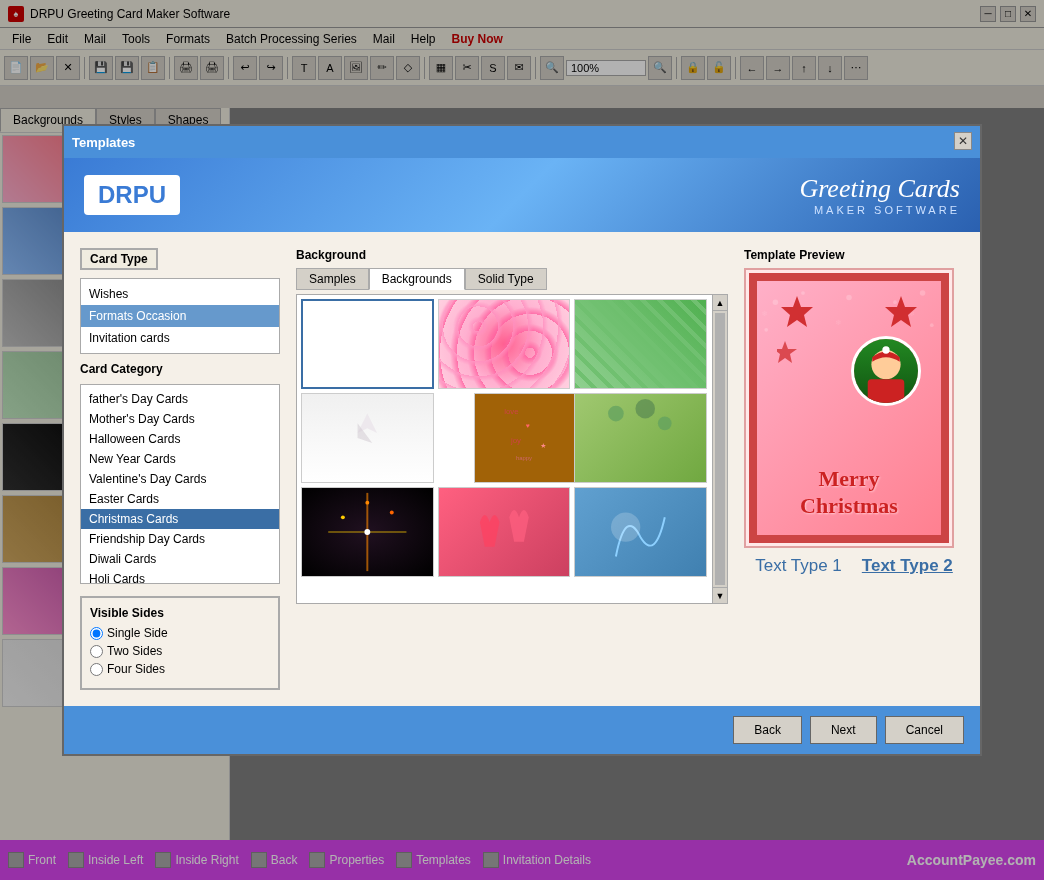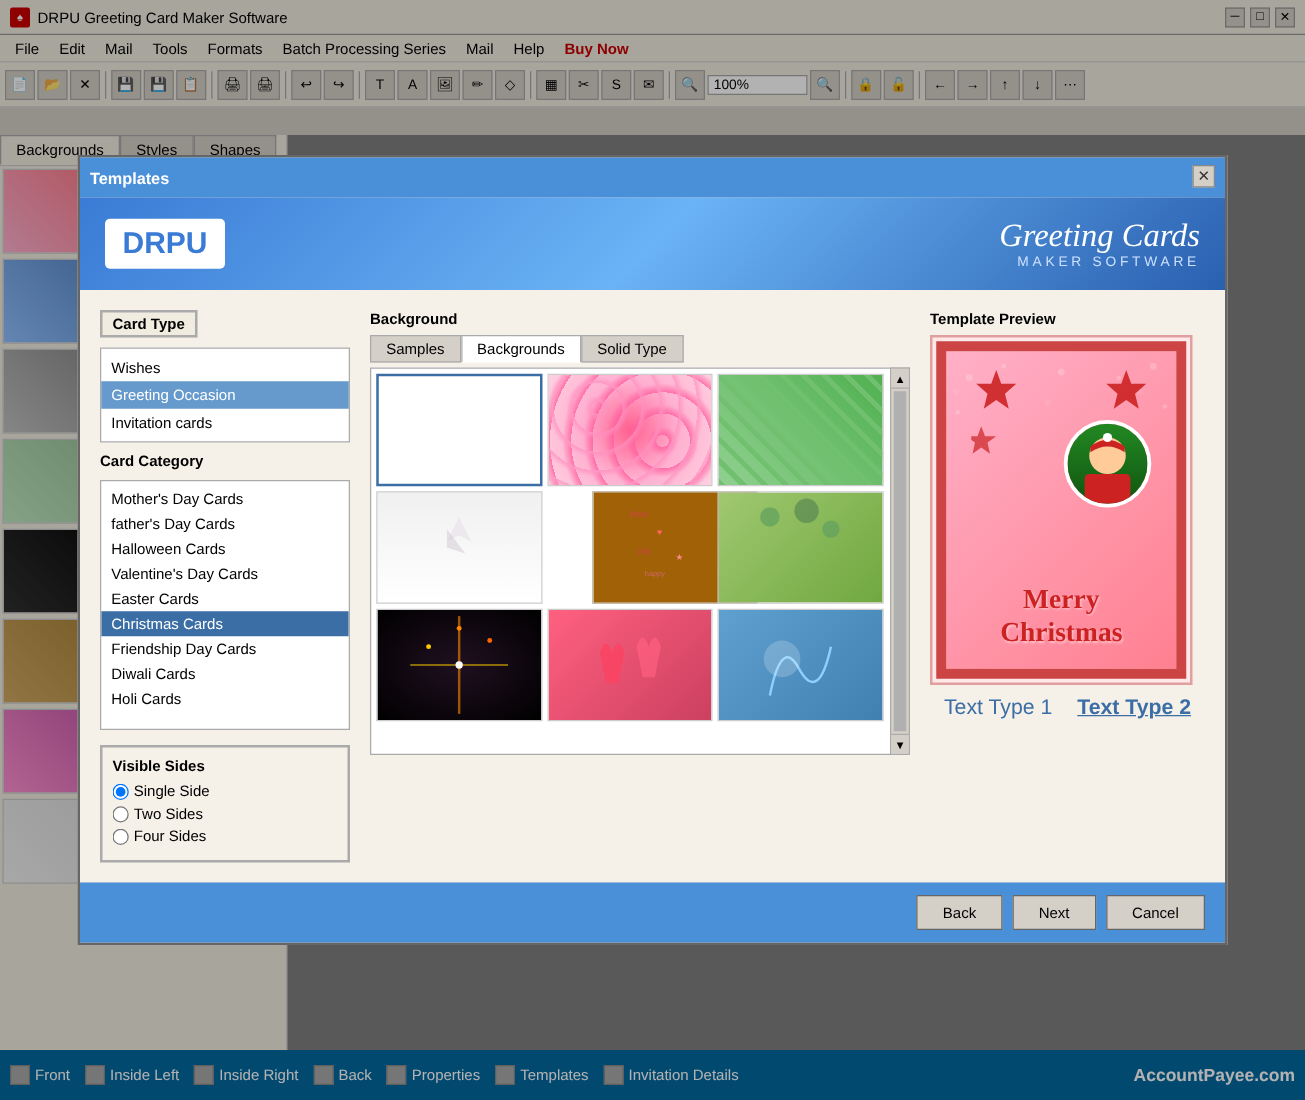--- a/index.html
+++ b/index.html
@@ -29,21 +29,21 @@
     .tab-btn { padding: 4px 12px; cursor: pointer; background: #d4d0c8; border: 1px solid #aaa; border-bottom: none; font-size: 12px; }
     .tab-btn.active { background: #f0ece0; border-bottom: 1px solid #f0ece0; }
     .thumb { width: 68px; height: 68px; border: 1px solid #ccc; margin: 2px; background: #ddd; overflow: hidden; display: flex; align-items: center; justify-content: center; cursor: pointer; }
     .thumb-scroll { overflow-y: auto; height: calc(100% - 28px); }
     .thumb-row { display: flex; }
 
     
     .canvas-area { position: absolute; left: 230px; top: 108px; right: 0; bottom: 40px; background: #808080; overflow: hidden; }
 
     
-    .status-bar { position: absolute; bottom: 0; left: 0; right: 0; height: 40px; background: #0369a1; display: flex; align-items: center; padding: 0 8px; gap: 12px; }
+    .status-bar { position: absolute; bottom: 0; left: 0; right: 0; height: 40px; background: #d946ef; display: flex; align-items: center; padding: 0 8px; gap: 12px; }
     .status-item { display: flex; align-items: center; gap: 4px; color: white; font-size: 12px; cursor: pointer; }
     .status-icon { width: 16px; height: 16px; background: #aaa; border: 1px solid #888; }
     .status-right { margin-left: auto; color: white; font-size: 14px; font-weight: bold; }
 
     
     .modal-overlay { position: absolute; left: 0; top: 0; right: 0; bottom: 0; background: rgba(0,0,0,0.3); display: flex; align-items: center; justify-content: center; z-index: 100; }
     .modal { width: 920px; background: #e8e0d4; border: 2px solid #666; position: relative; }
     .modal-header-bar { background: #4a90d9; height: 32px; display: flex; align-items: center; padding: 0 8px; }
     .modal-header-bar .modal-title { color: white; font-size: 13px; font-weight: bold; }
     .modal-close { position: absolute; top: 6px; right: 8px; width: 18px; height: 18px; background: #d4d0c8; border: 1px solid #888; cursor: pointer; display: flex; align-items: center; justify-content: center; font-size: 12px; color: #333; z-index: 10; }
@@ -256,31 +256,32 @@
         <div class="brand-subtitle">MAKER  SOFTWARE</div>
       </div>
     </div>
 
     <div class="modal-body">
 
       <div class="section-card-type">
         <div class="section-title-box">Card Type</div>
         <div class="card-type-list">
           <div class="card-type-item">Wishes</div>
-          <div class="card-type-item selected">Greeting Occasion</div>
+          <div class="card-type-item selected">Formats Occasion</div>
           <div class="card-type-item">Invitation cards</div>
         </div>
 
         
         <div style="margin-top:8px;">
           <div class="category-title">Card Category</div>
           <div class="category-list">
+            <div class="category-item">father's Day Cards</div>
             <div class="category-item">Mother's Day Cards</div>
-            <div class="category-item">father's Day Cards</div>
             <div class="category-item">Halloween Cards</div>
+            <div class="category-item">New Year Cards</div>
             <div class="category-item">Valentine's Day Cards</div>
             <div class="category-item">Easter Cards</div>
             <div class="category-item selected">Christmas Cards</div>
             <div class="category-item">Friendship Day Cards</div>
             <div class="category-item">Diwali Cards</div>
             <div class="category-item">Holi Cards</div>
 
           </div>
         </div>
 

